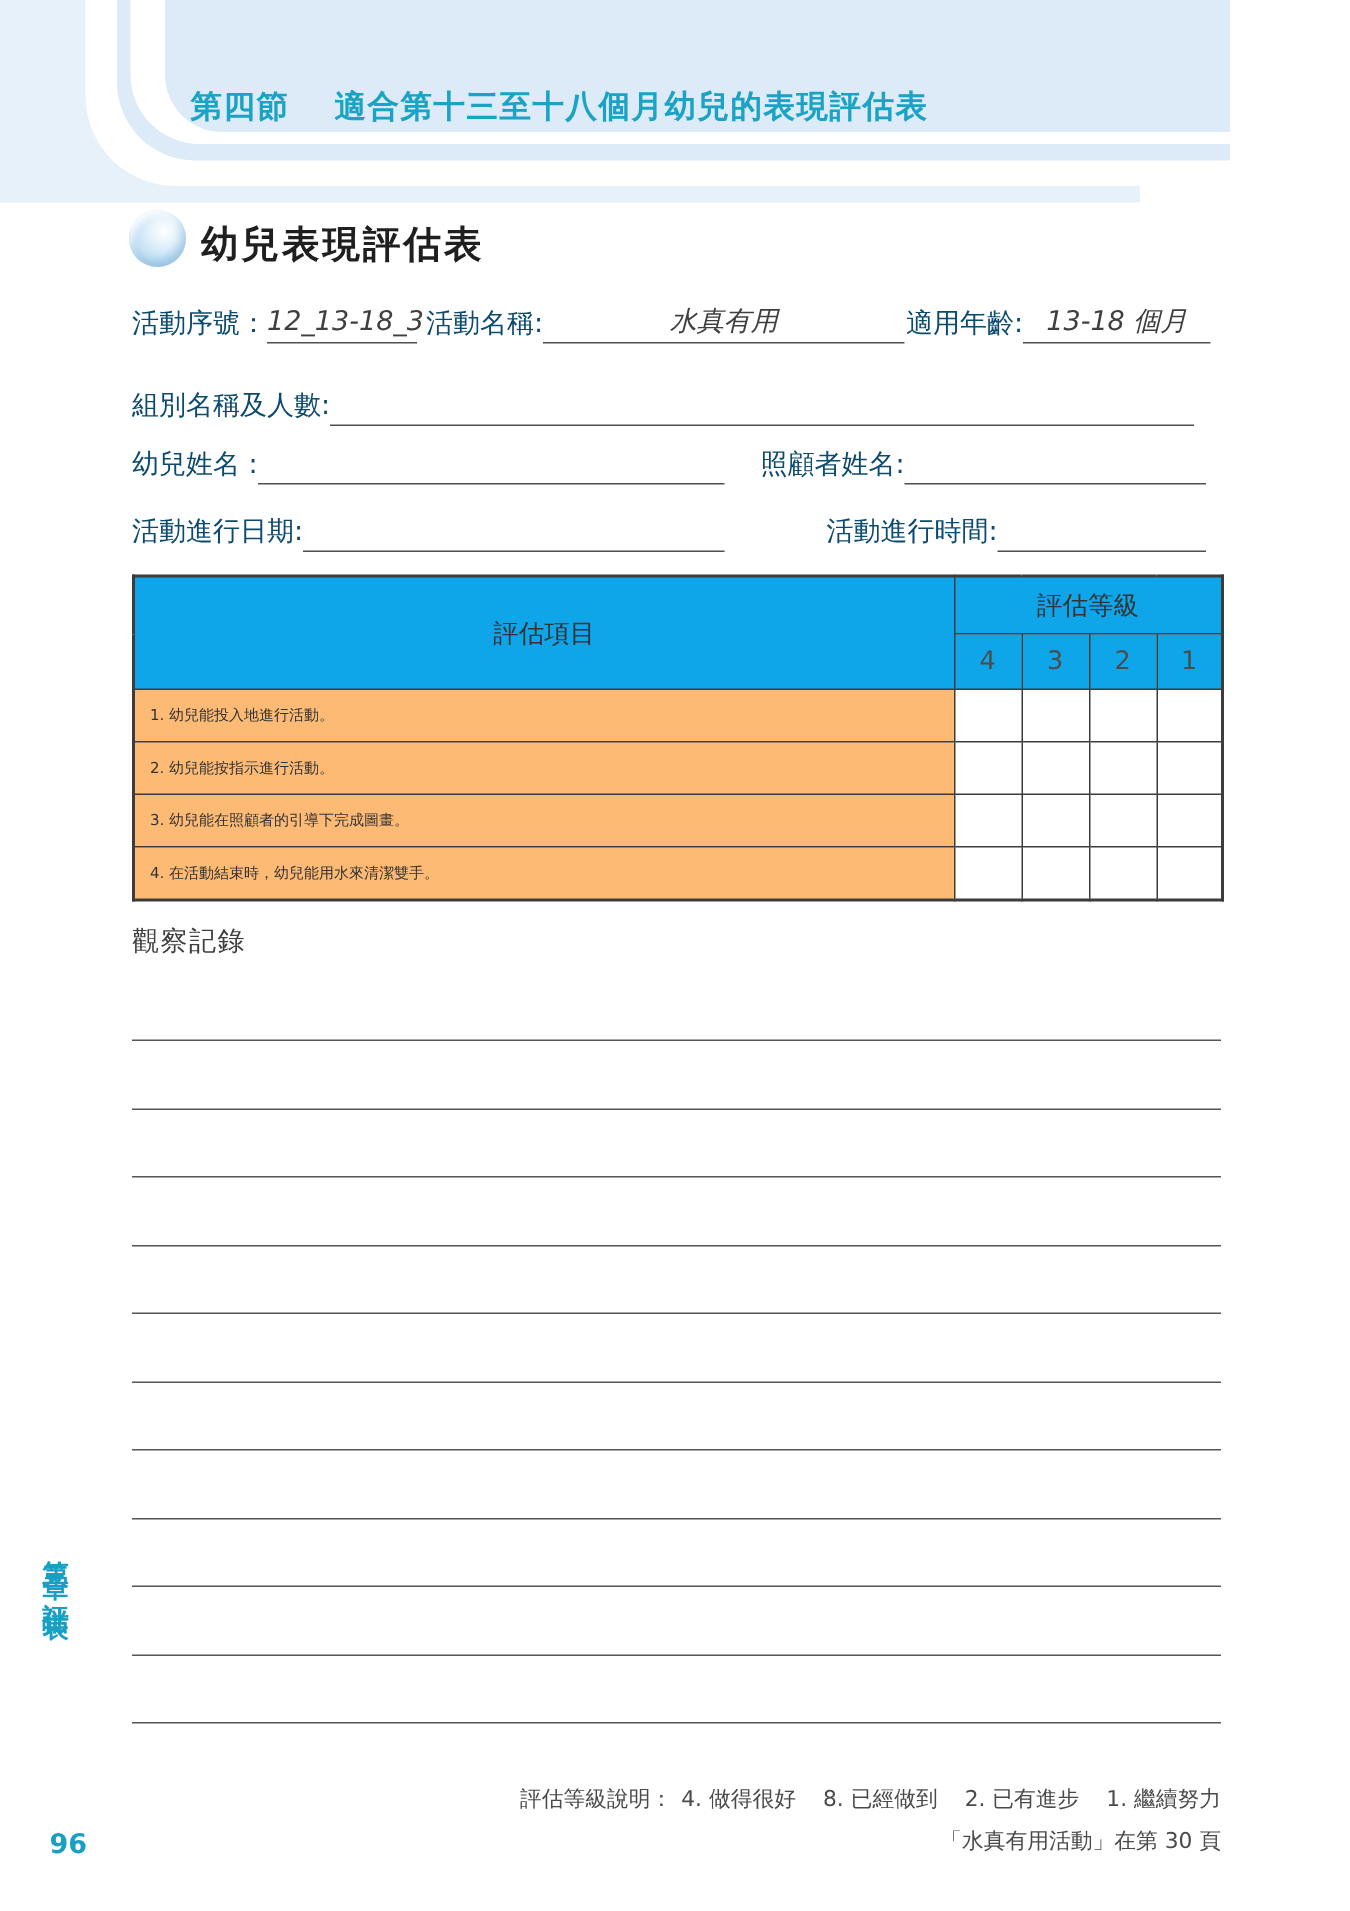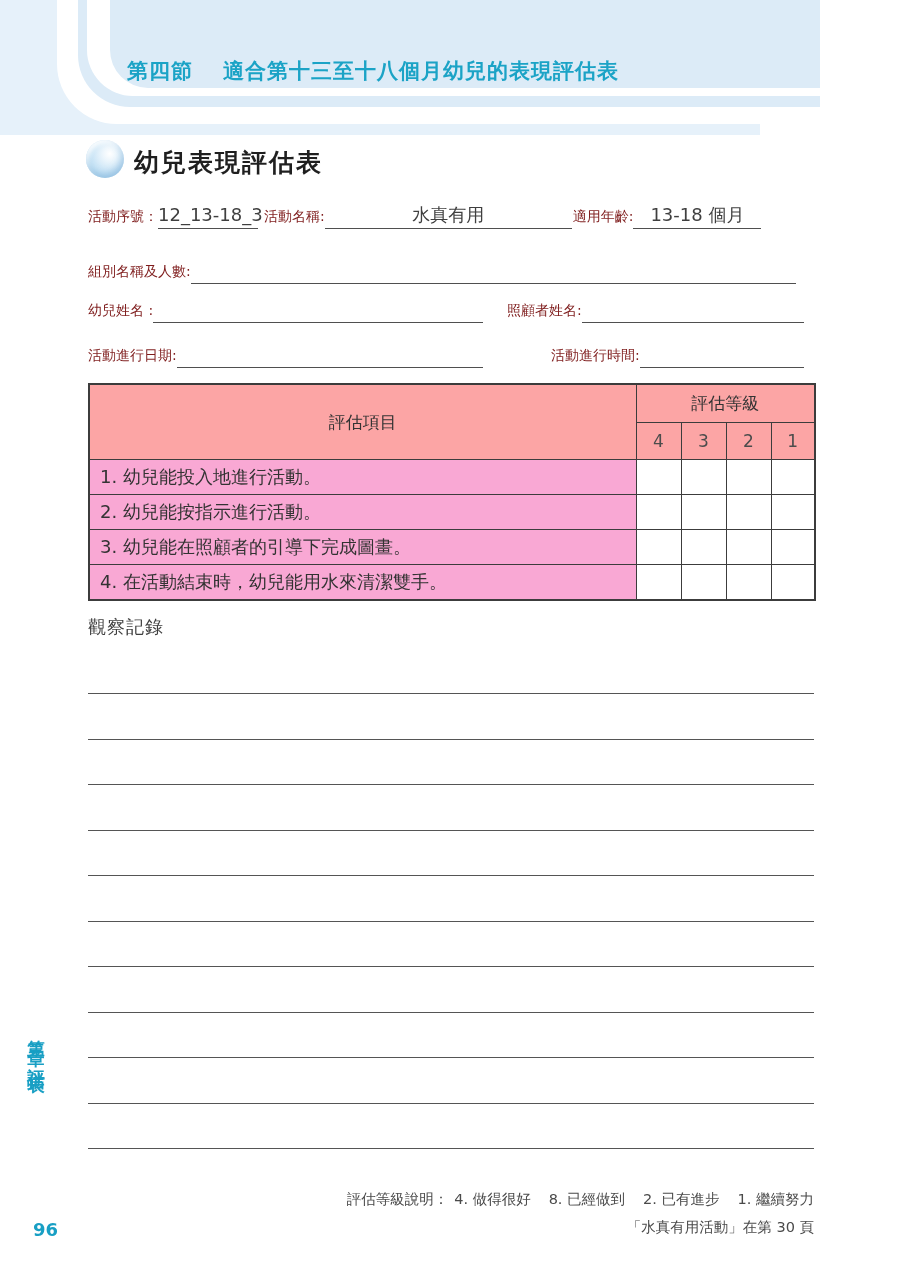--- a/index.html
+++ b/index.html
@@ -27,47 +27,47 @@
     position:absolute;left:86px;top:140px;width:38px;height:38px;border-radius:50%;
     background:radial-gradient(circle at 62% 36%, #ffffff 0%, #edf6fc 20%, #cfe7f7 48%, #b5daf1 76%, #9bcbe9 100%);
     box-shadow:inset -2px -4px 6px rgba(125,175,215,.55), inset 2px 3px 4px rgba(255,255,255,.95);
   }
   .page-title{
     position:absolute;left:134px;top:146px;font-size:25px;font-weight:600;
     color:#1f1f1f;letter-spacing:2px;white-space:nowrap;
   }
   
   .frow{position:absolute;display:flex;align-items:flex-end;white-space:nowrap;}
-  .frow .lbl{font-size:14px;line-height:26px;color:#7f1d1d;}
+  .frow .lbl{font-size:18px;line-height:26px;color:#0c4a6e;}
   .frow .blank{
     border-bottom:1.5px solid #4f4f4f;line-height:26px;font-size:18px;
-    text-align:center;color:#3f3f3f;
+    text-align:center;color:#3f3f3f;font-style:italic;
   }
   .row1{left:88px;top:202px;right:93px;}
   .row2{left:88px;top:258px;right:104px;}
   .row34{left:88px;top:297px;right:96px;}
   .row4p{top:342px;gap:44px;}
   .colL{display:flex;align-items:flex-end;width:395px;margin-right:24px;}
   .colR{display:flex;align-items:flex-end;flex:1;}
   .grow{flex:1;}
   .w100{width:100px;} .w247{width:247px;} .w128{width:128px;}
   
   table.eval{
     position:absolute;left:88px;top:383px;width:726px;
     border-collapse:collapse;table-layout:fixed;
   }
   table.eval td,table.eval th{
     border:1px solid #3c3c3c;font-weight:normal;color:#333;
   }
   table.eval{border:2px solid #3c3c3c;}
-  table.eval .hd{background:#fca5a5;text-align:center;}
+  table.eval .hd{background:#0ea5e9;text-align:center;}
   table.eval .hd-item{font-size:17px;height:69px;}
   table.eval .hd-grade{font-size:17px;height:35px;}
   table.eval .hd-num{font-size:17px;height:34px;color:#4c4c4c;}
-  table.eval .item-cell{font-size:18px;height:30px;padding:2px 6px 2px 10px;background:#f9a8d4;}
+  table.eval .item-cell{font-size:10px;height:30px;padding:2px 6px 2px 10px;background:#fdba74;}
   table.eval .tick{background:#fff;}
   
   .obs-label{position:absolute;left:88px;top:615px;font-size:18px;color:#3f3f3f;letter-spacing:1px;}
   .wline{position:absolute;left:88px;width:726px;border-top:1.5px solid #555;}
   
   .side-tabs{
     position:absolute;left:24px;top:1026px;
     writing-mode:vertical-rl;text-orientation:upright;
     font-size:17.5px;font-weight:bold;color:#189fc4;letter-spacing:4px;
   }

